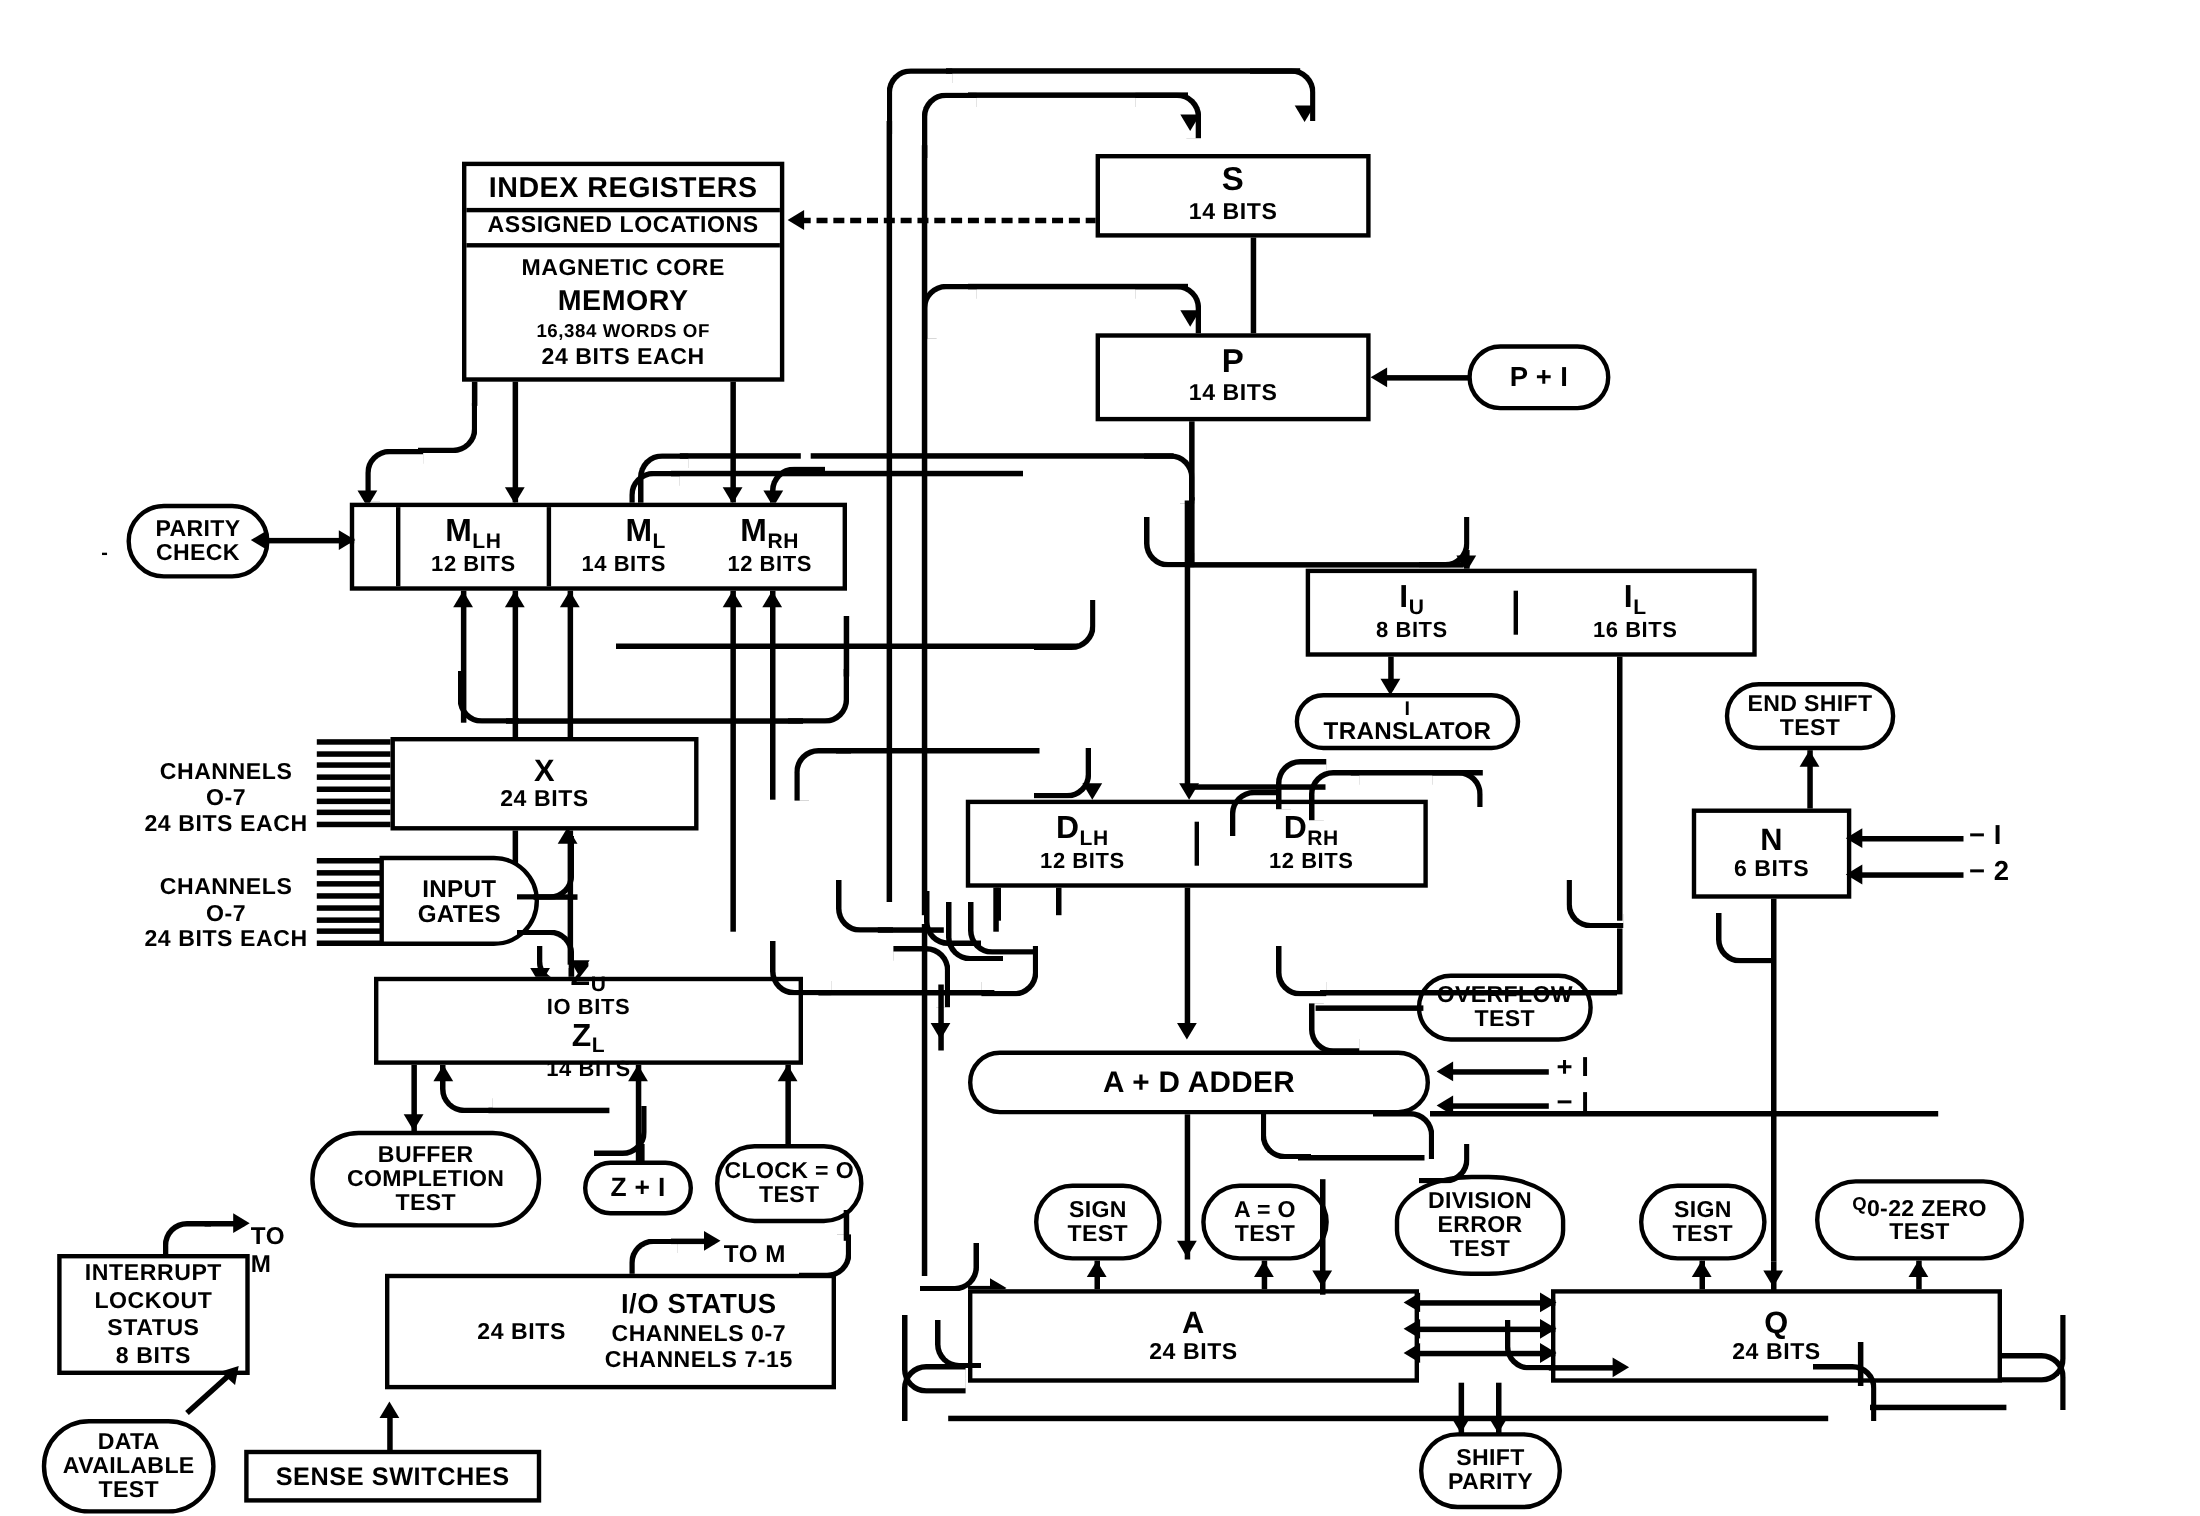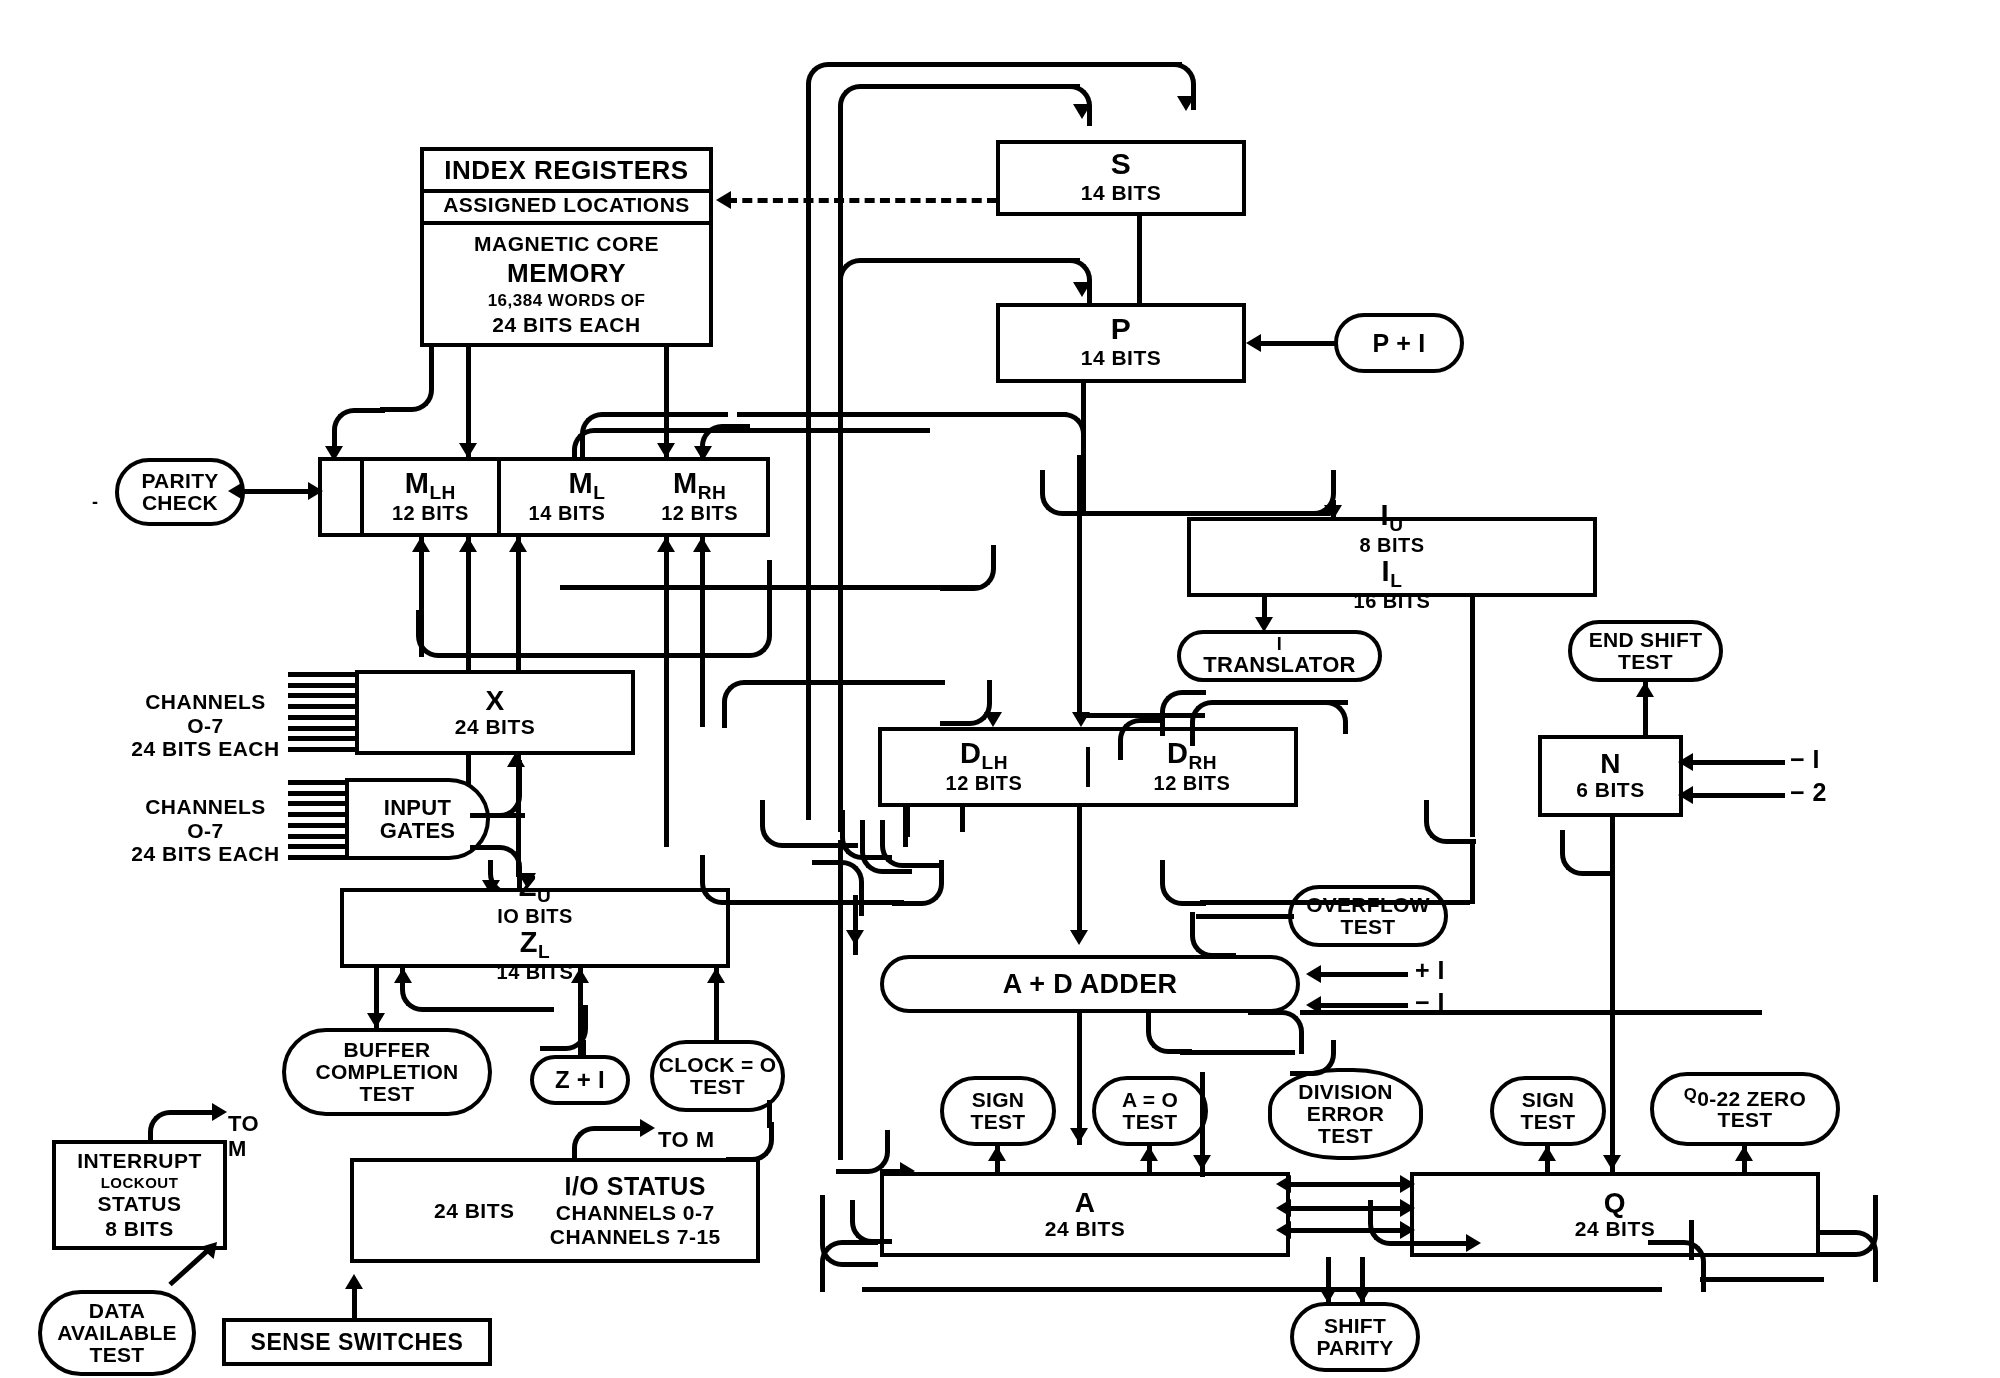--- a/index.html
+++ b/index.html
@@ -183,21 +183,21 @@
   <div class="ar u" style="left:693px;top:537px;"></div>
 
   <div class="el bl" style="left:416px;top:610px;width:56px;height:48px;"></div>
   <div class="h" style="left:460px;top:653px;width:270px;"></div>
   <div class="el br" style="left:716px;top:608px;width:56px;height:50px;"></div>
   <div class="v" style="left:767px;top:560px;height:55px;"></div>
 
   <div class="h" style="left:560px;top:585px;width:420px;"></div>
   <div class="el br" style="left:940px;top:545px;width:56px;height:46px;"></div>
 
-  <div class="box" style="left:1187px;top:517px;width:410px;height:80px;flex-direction:column;padding:0;">
+  <div class="box" style="left:1187px;top:517px;width:410px;height:80px;flex-direction:row;padding:0;">
     <div style="flex:1;display:flex;align-items:center;justify-content:center;">
       <div style="text-align:center;">
         <div style="font-size:29px;line-height:1;">
           <span>I</span><span class="sub">U</span>
         </div>
         <div style="font-size:20px;">8 BITS</div>
       </div>
     </div>
     <div style="width:4px;height:56%;align-self:center;background:#000;"></div>
     <div style="flex:1.15;display:flex;align-items:center;justify-content:center;">
@@ -496,21 +496,21 @@
   <div class="plain" style="left:228px;top:1112px;font-size:22px;text-align:left;">
     <div>TO</div>
     <div>M</div>
   </div>
   <div class="el tl" style="left:148px;top:1110px;width:44px;height:42px;"></div>
   <div class="h" style="left:186px;top:1110px;width:36px;"></div>
   <div class="ar r" style="left:212px;top:1103px;"></div>
 
   <div class="box" style="left:52px;top:1140px;width:175px;height:110px;gap:1px;">
     <div style="font-size:21px;">INTERRUPT</div>
-    <div style="font-size:15px;">LOCKOUT</div>
+    <div style="font-size:21px;">LOCKOUT</div>
     <div style="font-size:21px;">STATUS</div>
     <div style="font-size:21px;">8 BITS</div>
   </div>
 
   <div class="oval" style="left:38px;top:1290px;width:158px;height:86px;font-size:21px;">
     <span>DATA</span>
     <span>AVAILABLE</span>
     <span>TEST</span>
   </div>
   <div class="h" style="left:170px;top:1282px;width:52px;transform:rotate(-42deg);transform-origin:left center;"></div>

